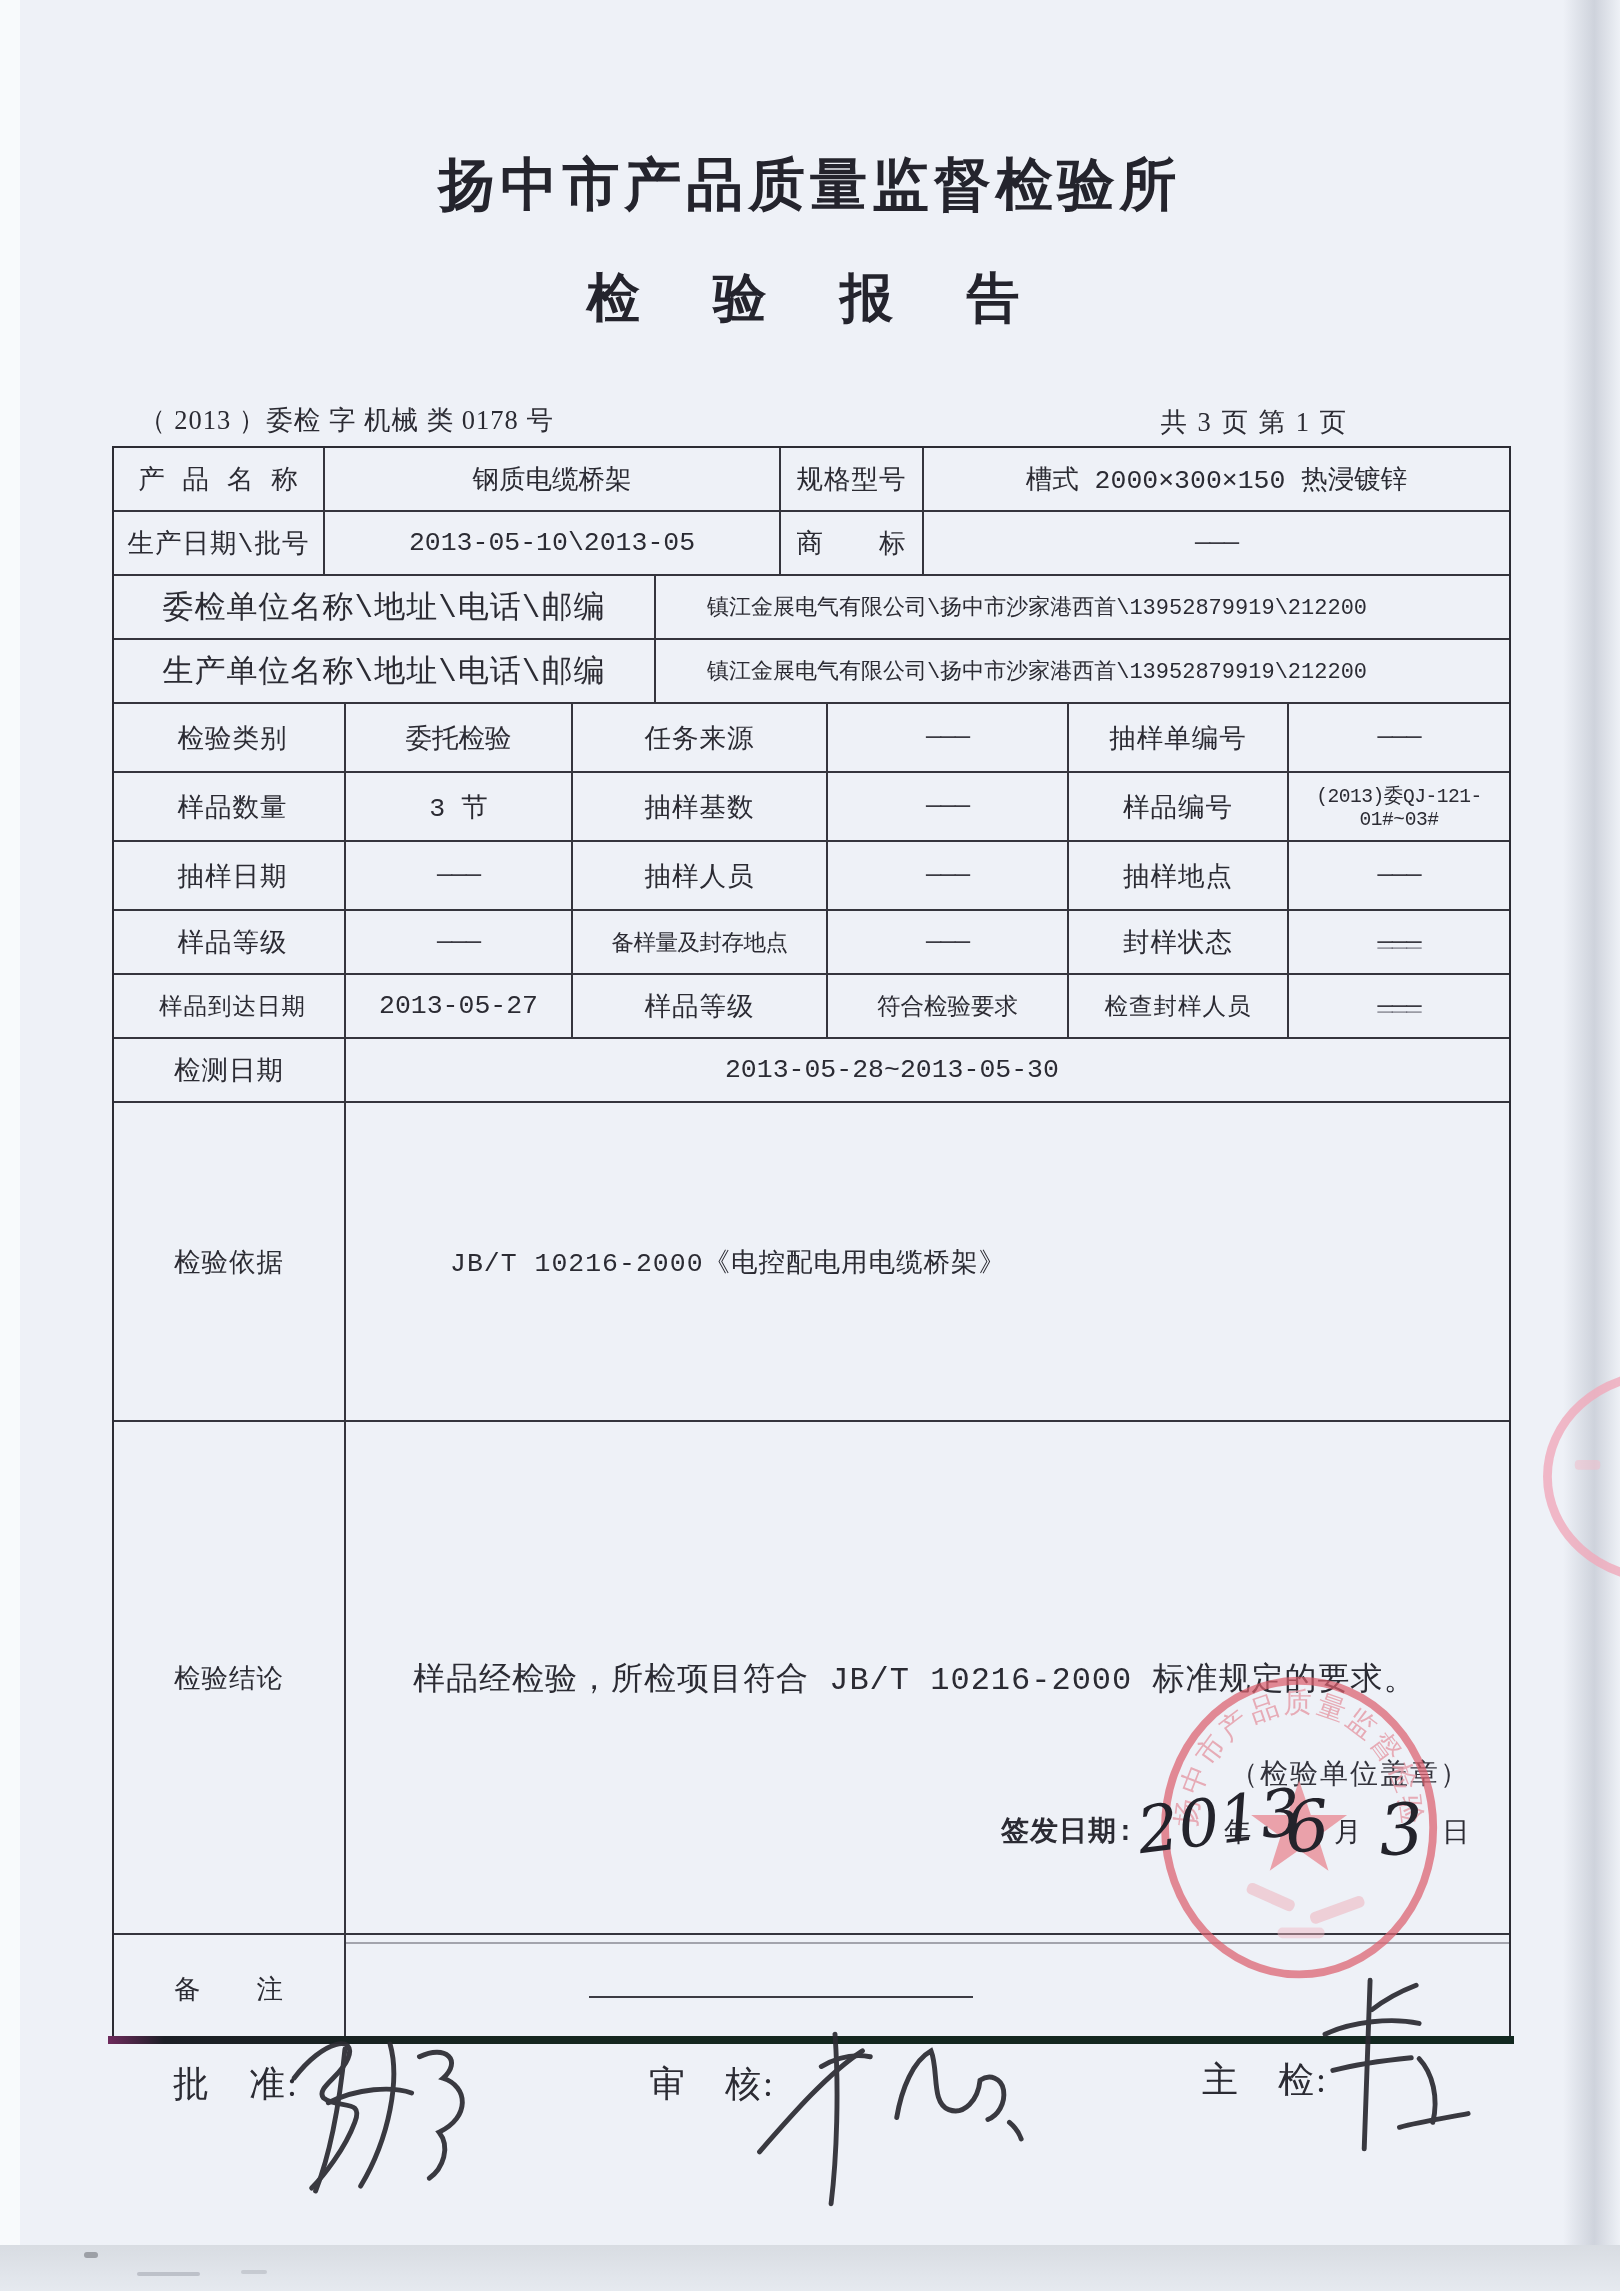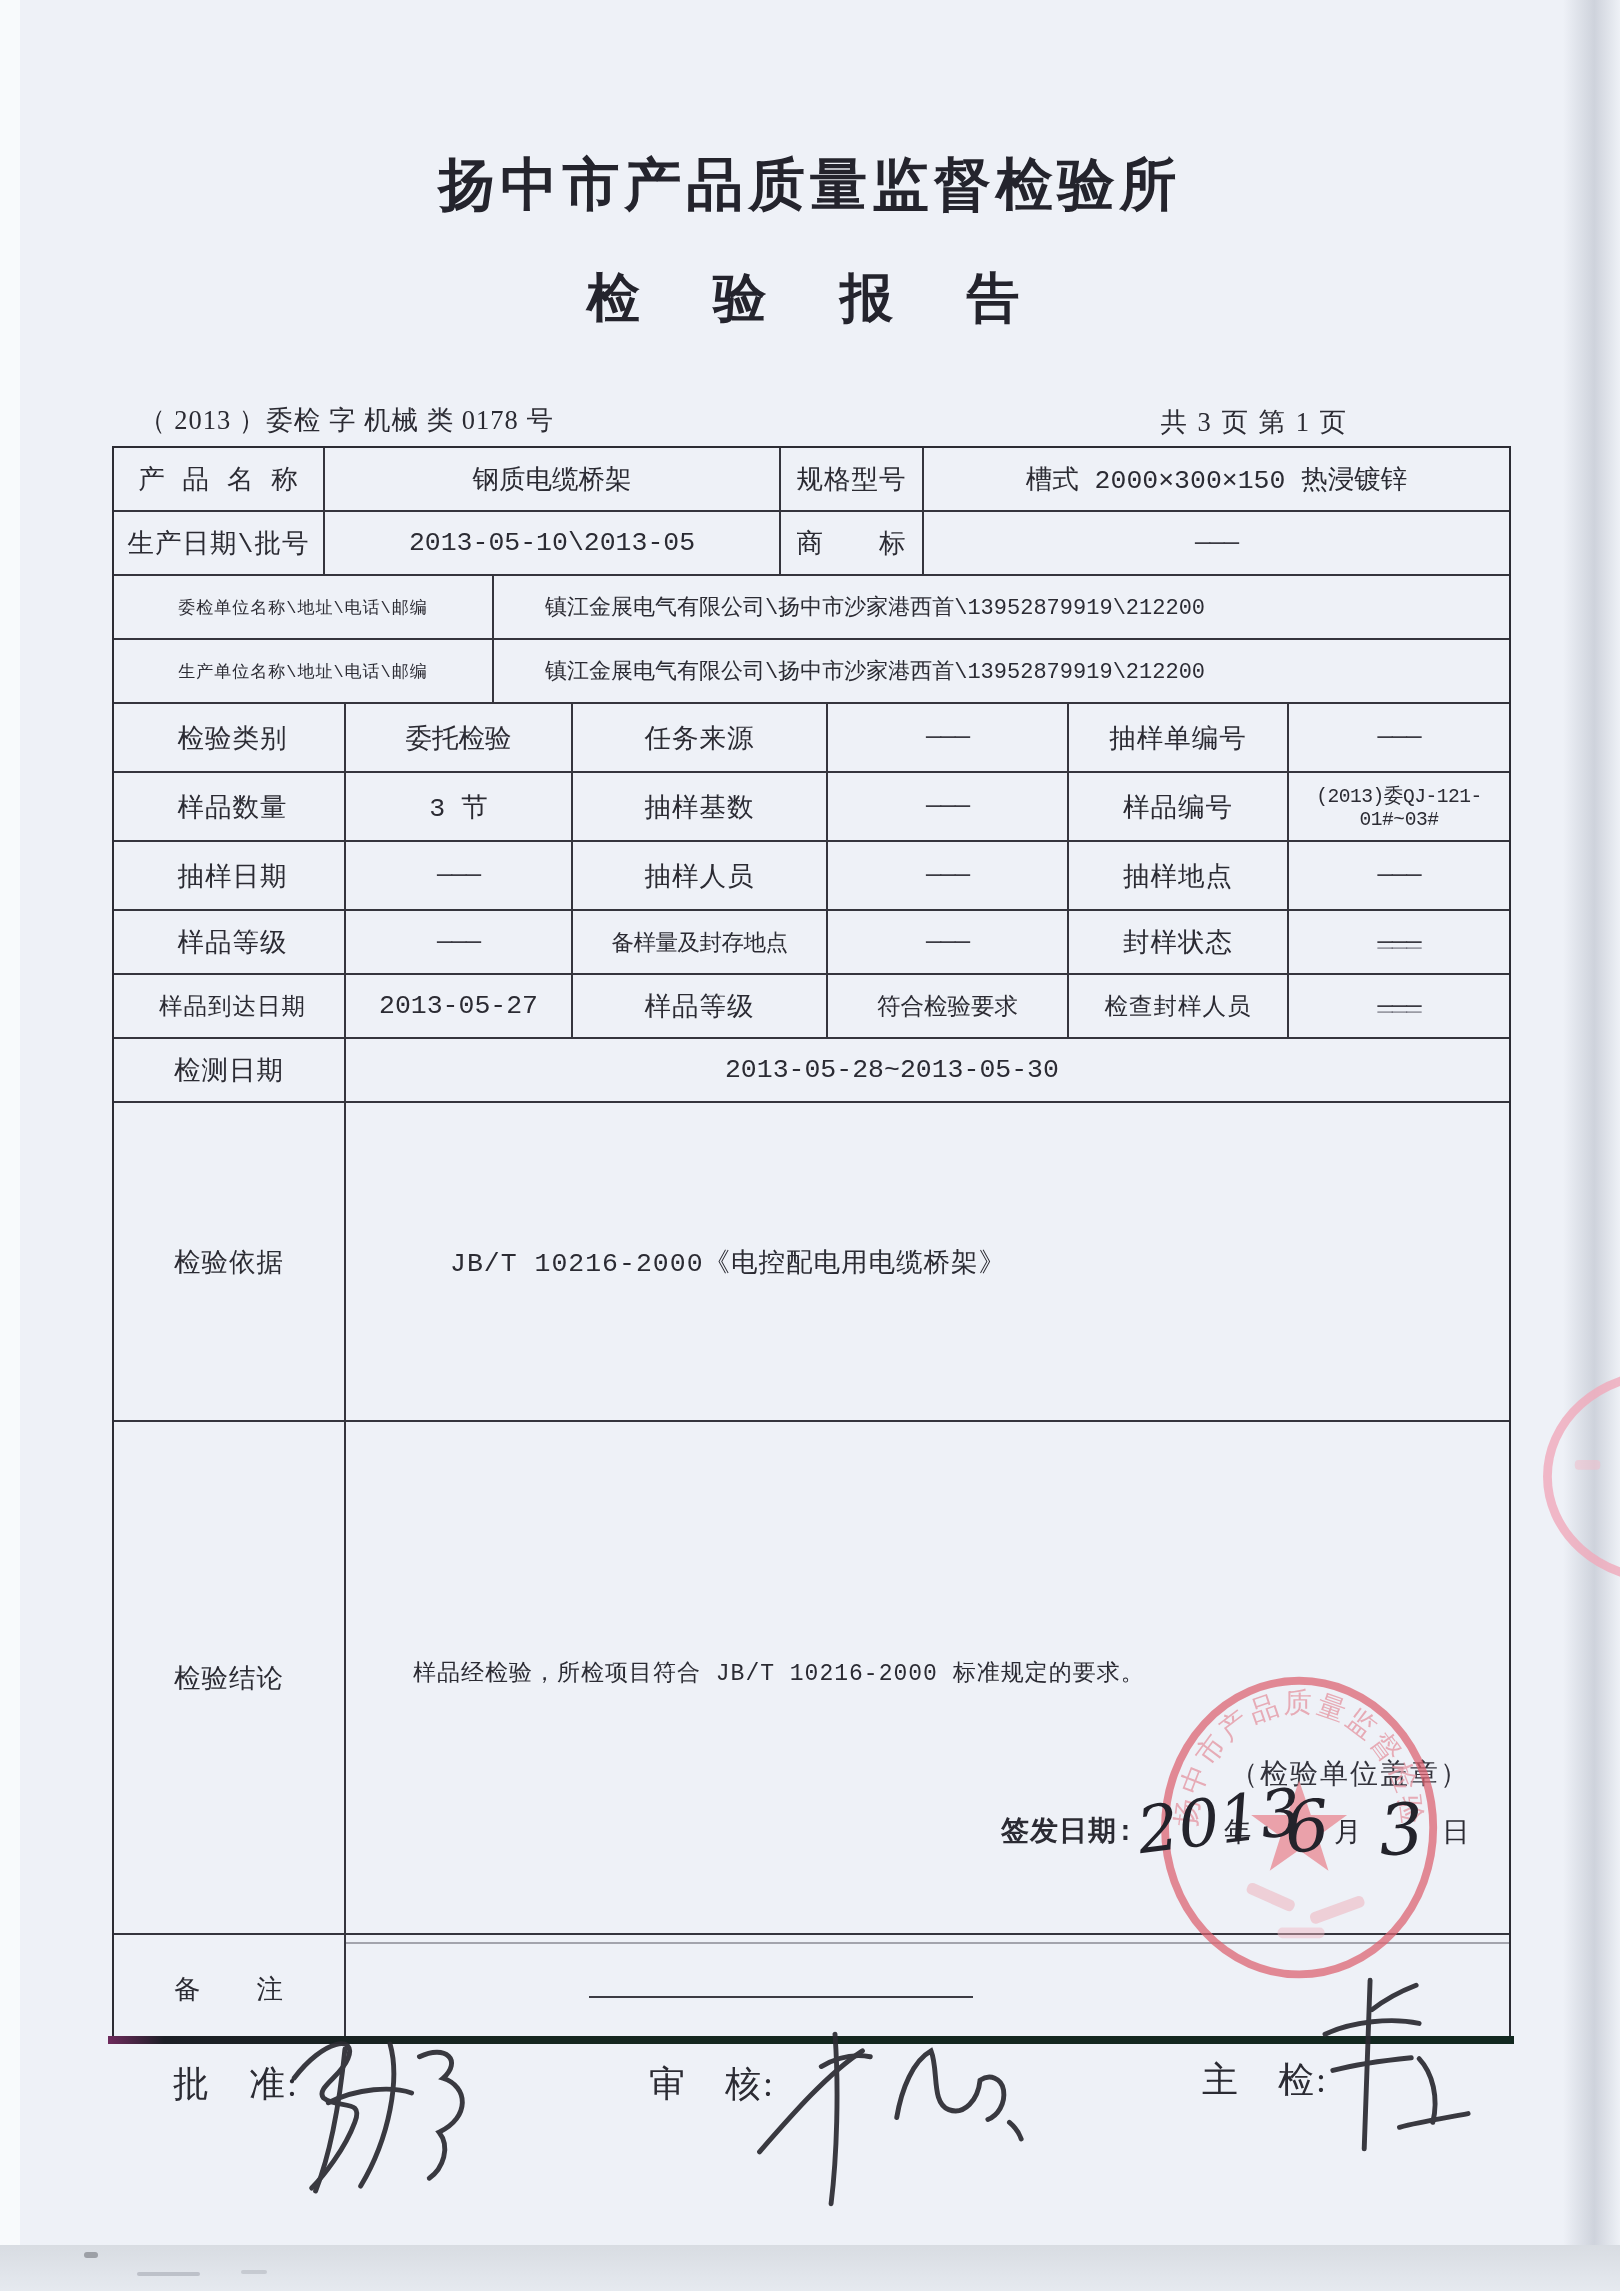--- a/index.html
+++ b/index.html
@@ -32,38 +32,38 @@
   .tbl{position:absolute;left:112px;top:446px;width:1399px;
     border:2.9px solid #2c2c34;border-bottom:none;background:transparent;}
   .tr{display:flex;border-bottom:2px solid #35353d;}
   .td{border-right:2px solid #35353d;display:flex;align-items:center;justify-content:center;
     font-size:26.5px;text-align:center;padding:2px 5.9px;position:relative;color:#2b2b33;font-family:Liberation Mono, monospace;}
   .td:last-child{border-right:none;}
   .lab{letter-spacing:1px;}
   
   .wA1{width:211px;} .wA2{width:456px;} .wA3{width:143px;} .wA4{flex:1;}
   
-  .wB1{width:380px;font-size:17px;} .wB2{flex:1;justify-content:flex-start;padding-left:51px;font-size:22px;}
+  .wB1{width:542px;font-size:31px;} .wB2{flex:1;justify-content:flex-start;padding-left:51px;font-size:22px;}
   
   .wC1{width:232px;padding-left:13px;} .wC2{width:227px;} .wC3{width:255px;} .wC4{width:241px;} .wC5{width:220px;} .wC6{flex:1;}
   
   .wD1{width:232px;} .wD2{flex:1;}
   .h65{height:64px;} .h70{height:69px;}
   .r11{height:319px;}
   .r12{height:513px;}
   .r13{height:108px;border-bottom:none;}
   .dashcell{font-size:25.5px;letter-spacing:-1px;color:#3a3a42;}
   .ghost{text-shadow:0 5.9px 0 rgba(70,70,82,.5);}
   .small20{font-size:19.6px;letter-spacing:-0.5px;padding:0 2px;}
   .tight{font-size:22.5px;letter-spacing:-0.5px;}
   .t24{font-size:23.5px;}
   .date-span{padding-right:77px;}
   .basis-val{justify-content:flex-start;align-items:center;padding-left:104px;font-size:26.5px;letter-spacing:1px;}
   .concl{display:block;}
-  .concl-text{position:absolute;left:67px;top:235px;font-size:23px;letter-spacing:1px;white-space:nowrap;}
+  .concl-text{position:absolute;left:67px;top:235px;font-size:32px;letter-spacing:1px;white-space:nowrap;}
   .seal-caption{position:absolute;right:39px;top:333px;font-size:28px;letter-spacing:2px;color:#33333c;}
   .issue-label{position:absolute;left:655px;top:390px;font-size:28px;font-weight:bold;letter-spacing:1px;}
   .unit-year{position:absolute;left:878px;top:392px;font-size:27.4px;}
   .unit-month{position:absolute;left:988px;top:392px;font-size:27.4px;}
   .unit-day{position:absolute;left:1096px;top:392px;font-size:27.4px;}
   .remark{display:block;}
   .remark-ghostline{position:absolute;left:0;top:6.9px;width:100%;height:2px;background:rgba(70,70,82,.45);}
   .remark-underline{position:absolute;left:243px;top:61px;width:384px;height:2px;background:#3c3c44;}
   
   .tbl-bottom{position:absolute;left:108px;top:2036px;width:1406px;height:7.8px;

